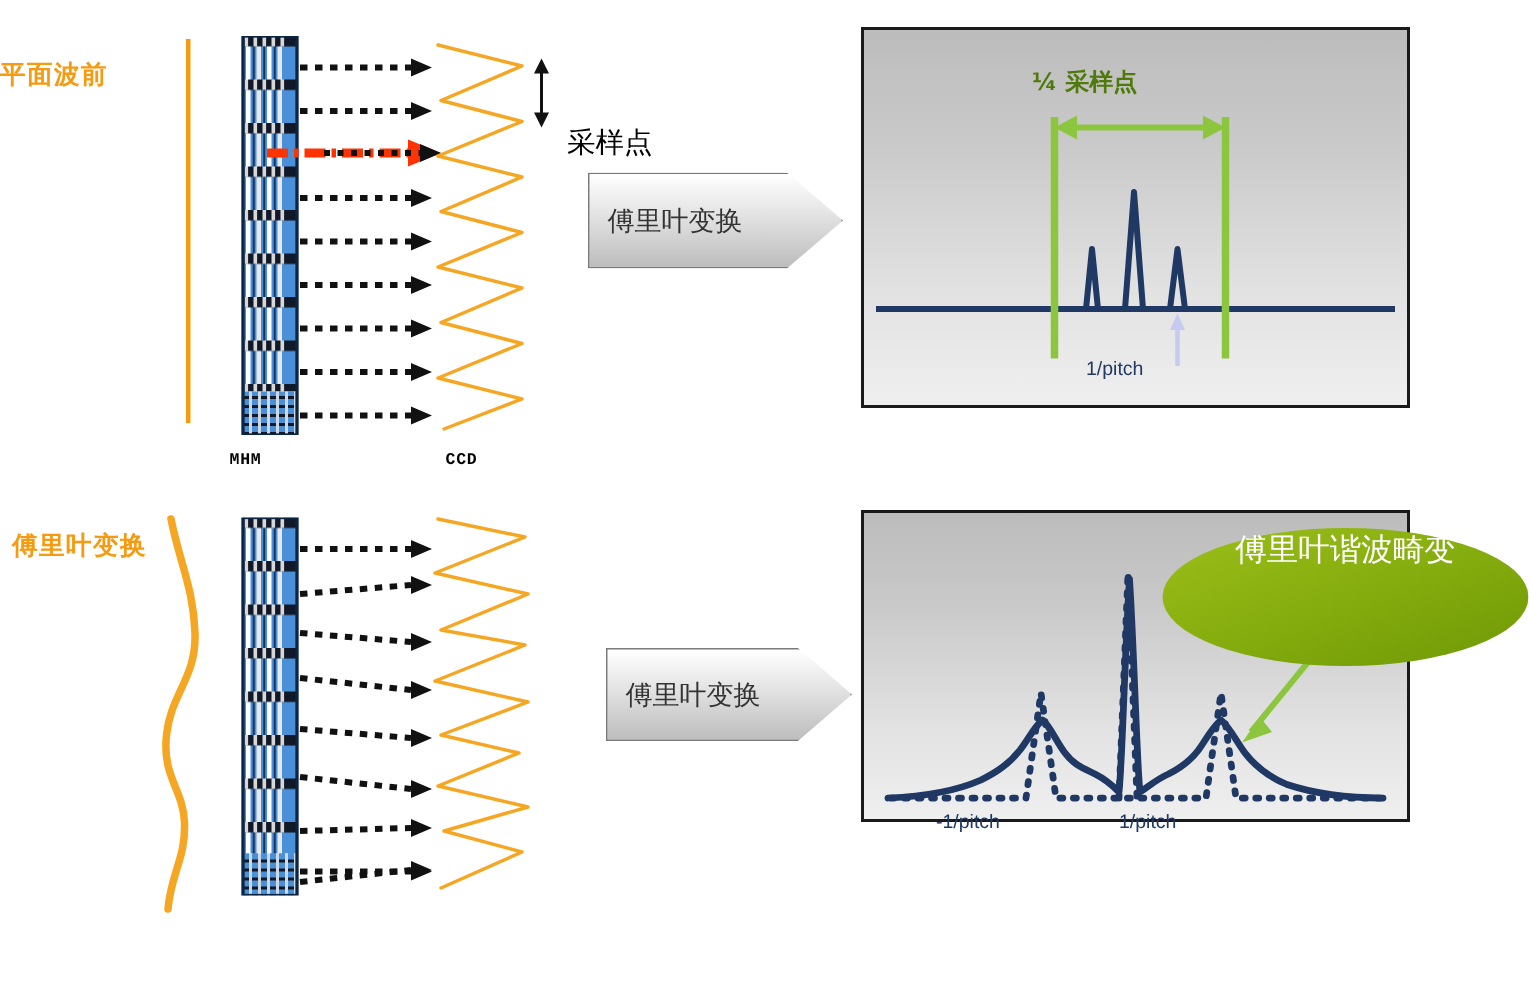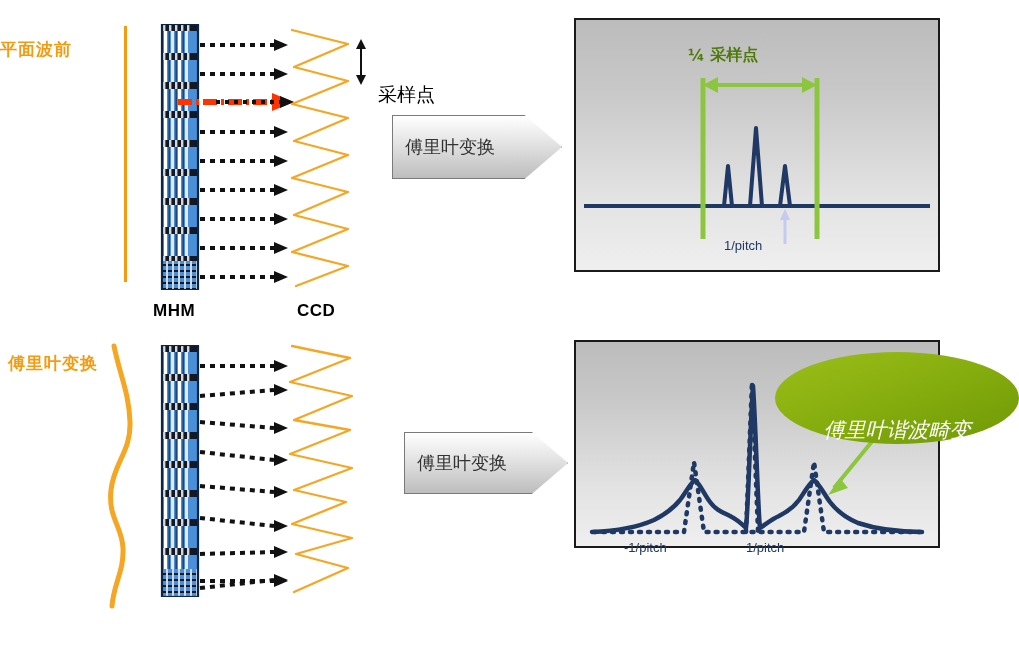--- a/index.html
+++ b/index.html
@@ -17,22 +17,22 @@
   .wf-label{
     font-family:"DejaVu Sans","Liberation Sans",sans-serif;
     font-weight:bold;font-size:17px;color:#F59B11;
     letter-spacing:1px;white-space:nowrap;
   }
   
   .orange-rule{background:#F59B11;width:3px;}
 
   
   .cap{
-    font-family:Liberation Sans, sans-serif;
-    font-weight:bold;font-size:17px;color:#000;letter-spacing:.5px;
+    font-family:Liberation Mono, monospace;
+    font-weight:bold;font-size:11px;color:#000;letter-spacing:.5px;
   }
 
   
   .samp-label{
     font-family:"DejaVu Sans","Liberation Sans",sans-serif;
     font-size:19px;color:#000;white-space:nowrap;
   }
 
   
   .ft-banner{
@@ -53,21 +53,21 @@
     background:linear-gradient(180deg,#bcbcbc 0%,#c9c9c9 30%,#e2e2e2 70%,#efefef 100%);
     box-sizing:border-box;
   }
   .panel-svg{position:absolute;left:0;top:0;}
 
   
   .callout{
     border-radius:50%;
     background:radial-gradient(ellipse at 35% 30%,#93ba16 0%,#7f a80c 40%,#6f9a07 100%);
     background:linear-gradient(160deg,#9cbf1a 0%,#83ab0d 55%,#6e9806 100%);
-    display:flex;align-items:flex-end;justify-content:center;font-style:italic;
+    display:flex;align-items:flex-start;justify-content:center;
   }
   .callout span{
     font-family:"DejaVu Sans","Liberation Sans",sans-serif;
     font-size:21px;color:#ffffff;white-space:nowrap;
   }
 
   .pitch-text{
     font-family:"Liberation Sans","DejaVu Sans",sans-serif;
     font-size:13px;color:#1F3864;white-space:nowrap;
   }

